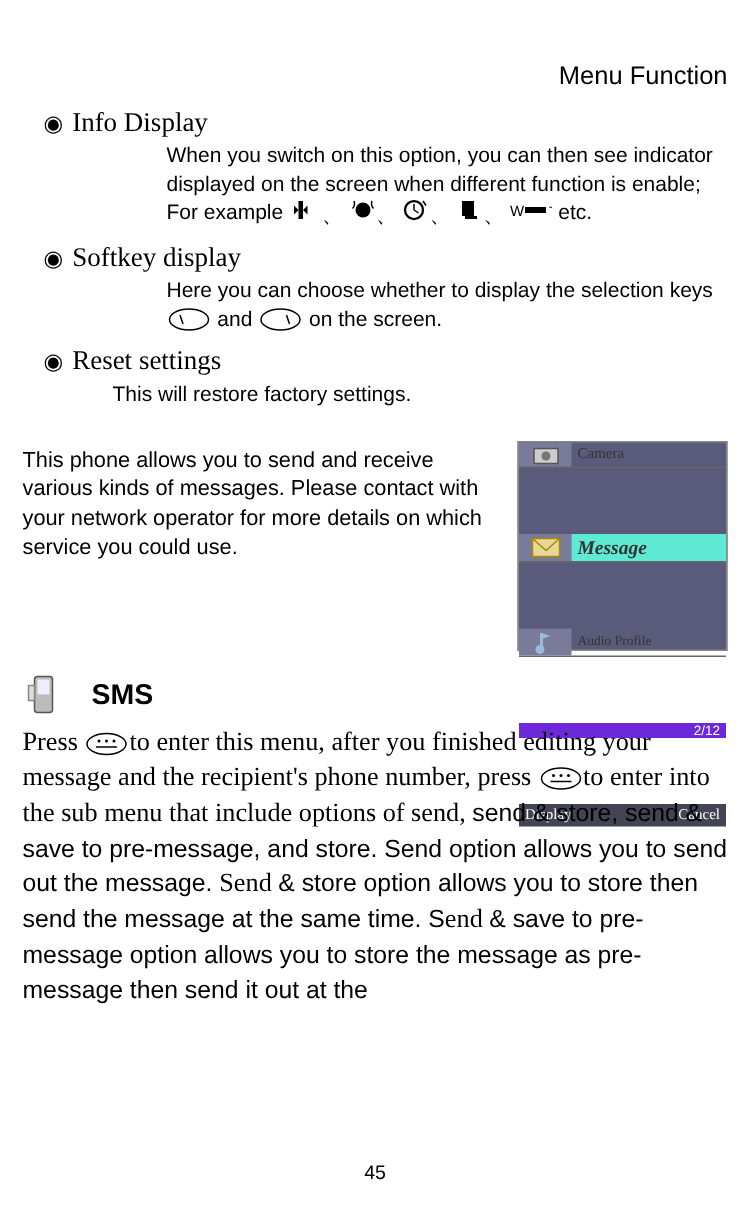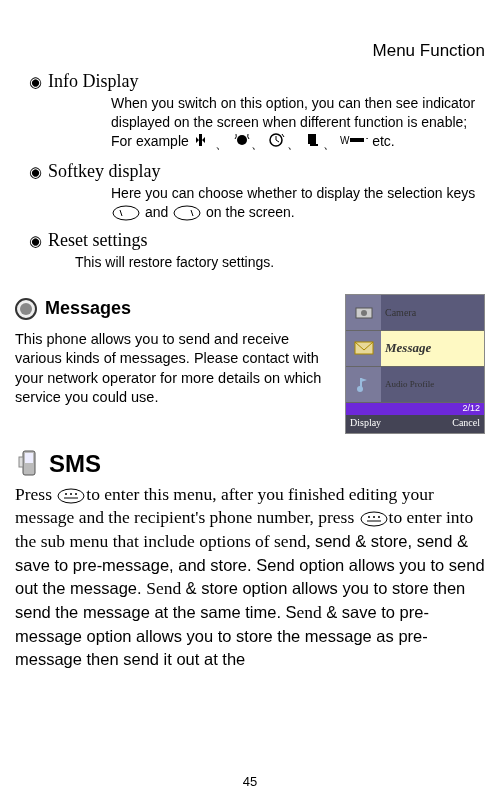--- a/index.html
+++ b/index.html
@@ -65,31 +65,32 @@
     margin-top: 4px;
   }
   .phone-screen {
     width: 140px;
     height: 140px;
     border: 1px solid #888;
     background: #5a5a7a;
     font-size: 10px;
     display: flex;
     flex-direction: column;
+    gap: 44px;
   }
   .phone-row { flex:1; display:flex; border-bottom:1px solid #666; }
   .phone-iconcell { width:35px;background:#7a7a9a;display:flex;align-items:center;justify-content:center;}
   .phone-label { flex:1; display:flex;align-items:center;padding-left:4px;font-family: serif; color:#333;}
-  .phone-row.sel .phone-label { background:#fef9c3; font-style:italic; font-weight:bold; font-size:13px;}
+  .phone-row.sel .phone-label { background:#5eead4; font-style:italic; font-weight:bold; font-size:13px;}
   .phone-bottom { height:18px; display:flex;justify-content:space-between;padding:2px 4px;background:#445;color:#fff;font-size:10px;font-family:serif;}
   .phone-counter { height:12px;background:#6d28d9;color:#fff;font-size:9px;text-align:right;padding-right:4px;}
   .sms-block { margin-top: 15px; }
   .sms-title-row { display:flex; align-items:center; }
   .sms-phone-icon { width:24px;height:30px;margin-right:8px;margin-left:2px; }
-  .sms-title { font-weight: bold; font-size: 24px; }
+  .sms-title { font-weight: bold; font-size: 19px; margin-left: 12px; }
   .sms-body {
     font-family: "Times New Roman", serif;
     font-size: 17.5px;
     line-height: 1.35;
     margin-top: 4px;
   }
   .sms-body .sans { font-family: Arial, sans-serif; font-size: 16.5px; }
   .key-oval {
     display: inline-block;
     width: 30px;
@@ -162,24 +163,20 @@
 </div>
 
 <div class="bullet-row">
   <span class="bullet">◉</span>
   <span class="section-title">Reset settings</span>
 </div>
 <div class="section-body" style="margin-left:60px">This will restore factory settings.</div>
 
 <div class="msg-block">
   <div class="msg-left">
-    <div class="msg-title-row">
-      <span class="msg-icon"></span>
-      <span class="msg-title">Messages</span>
-    </div>
     <div class="msg-desc">This phone allows you to send and receive various kinds of messages. Please contact with your network operator for more details on which service you could use.</div>
   </div>
   <div class="phone-screen">
     <div class="phone-row">
       <div class="phone-iconcell">
           <svg width="20" height="16">
             <rect x="2" y="4" width="16" height="10" fill="#ccc" stroke="#555"></rect>
             <circle cx="10" cy="9" r="3" fill="#777"></circle>
           </svg>
         </div>

